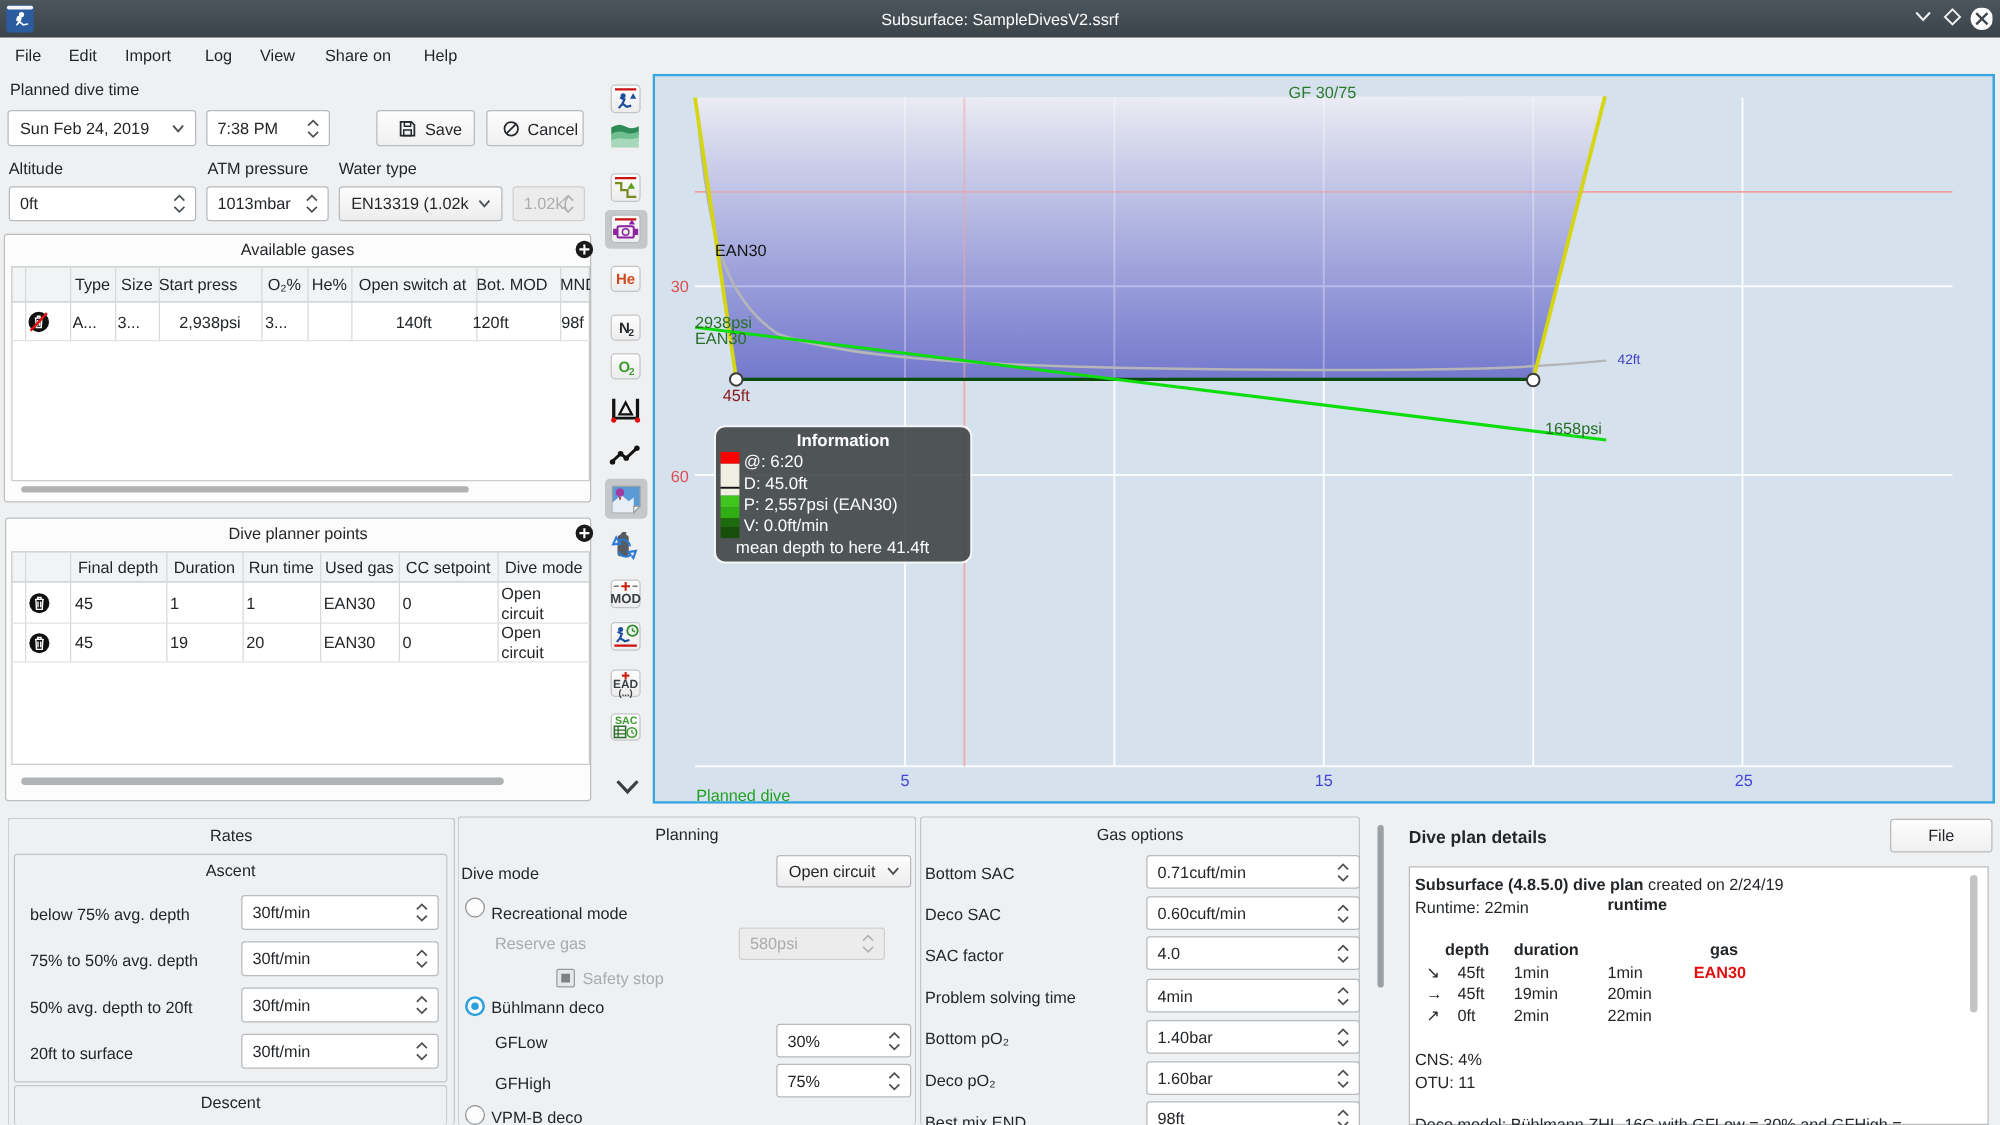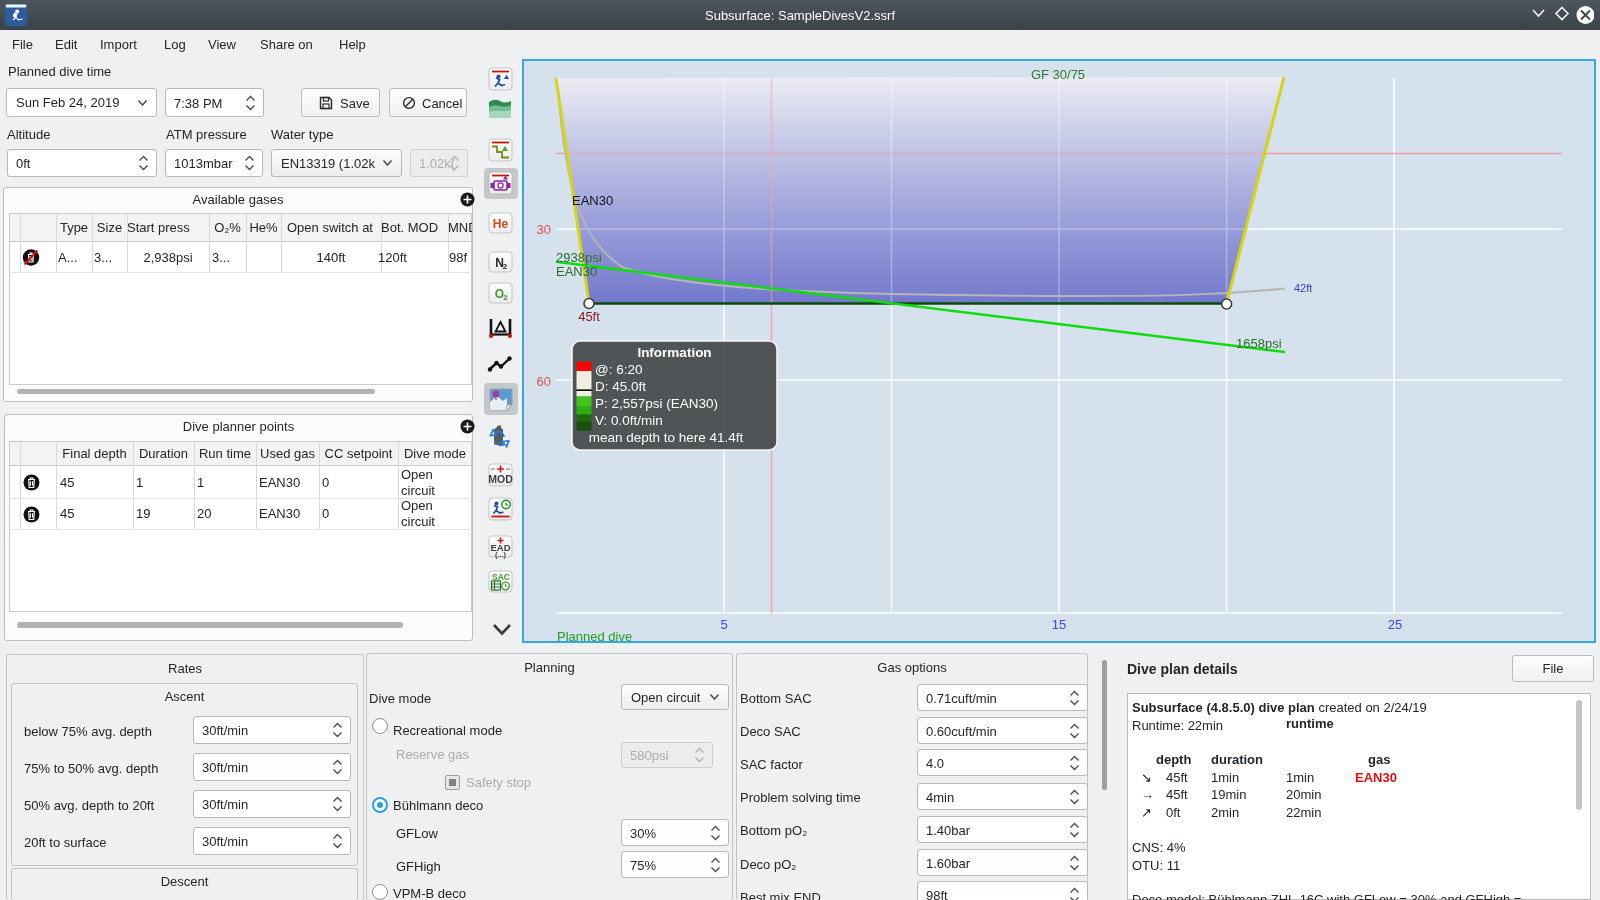--- a/index.html
+++ b/index.html
@@ -436,21 +436,21 @@
 <div class="lbl" style="left:369px;top:691px">Dive mode</div>
 <div class="combo" style="left:621px;top:684px;width:108px;height:26px">
   <span class="val">Open circuit</span>
   <svg class="darr" viewBox="0 0 11 8">
       <path d="M1.5 1.5 L5.5 6 L9.5 1.5" fill="none" stroke="#4a4f53" stroke-width="1.5"></path>
     </svg>
 </div>
 <div class="radio" style="left:372px;top:718px"></div>
 <div class="lbl" style="left:393px;top:723px">Recreational mode</div>
 <div class="lbl" style="left:396px;top:747px;color:#a9acae">Reserve gas</div>
-<div class="spin dis" style="left:621px;top:742px;width:92px;height:26px">
+<div class="spin dis" style="left:591px;top:742px;width:117px;height:26px">
     <span class="val">580psi</span>
   <svg class="udarr" viewBox="0 0 11 16">
       <path d="M1.5 5.5 L5.5 1.5 L9.5 5.5" fill="none" stroke="#b0b3b5" stroke-width="1.4"></path>
       <path d="M1.5 10.5 L5.5 14.5 L9.5 10.5" fill="none" stroke="#b0b3b5" stroke-width="1.4"></path>
     </svg>
   </div>
 <div class="abs" style="left:445px;top:775px;width:15px;height:15px;border:1.5px solid #9a9da0;border-radius:2px;background:#e6e7e8"></div>
 <div class="abs" style="left:449px;top:779px;width:7px;height:7px;background:#7e8184"></div>
 <div class="lbl" style="left:466px;top:775px;color:#a9acae">Safety stop</div>
 <div class="radio on" style="left:372px;top:797px"></div>

